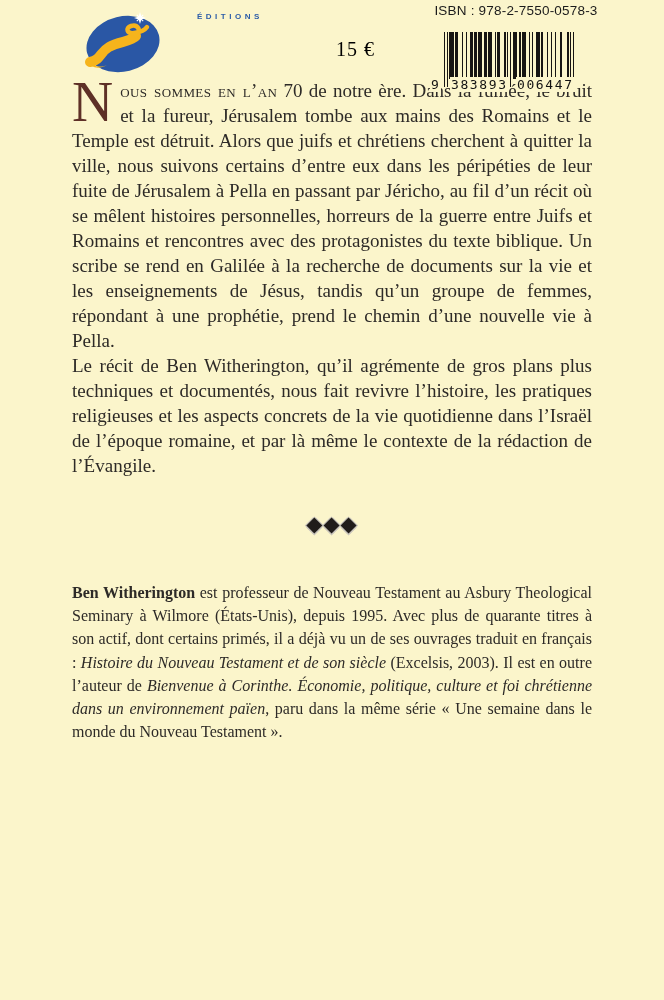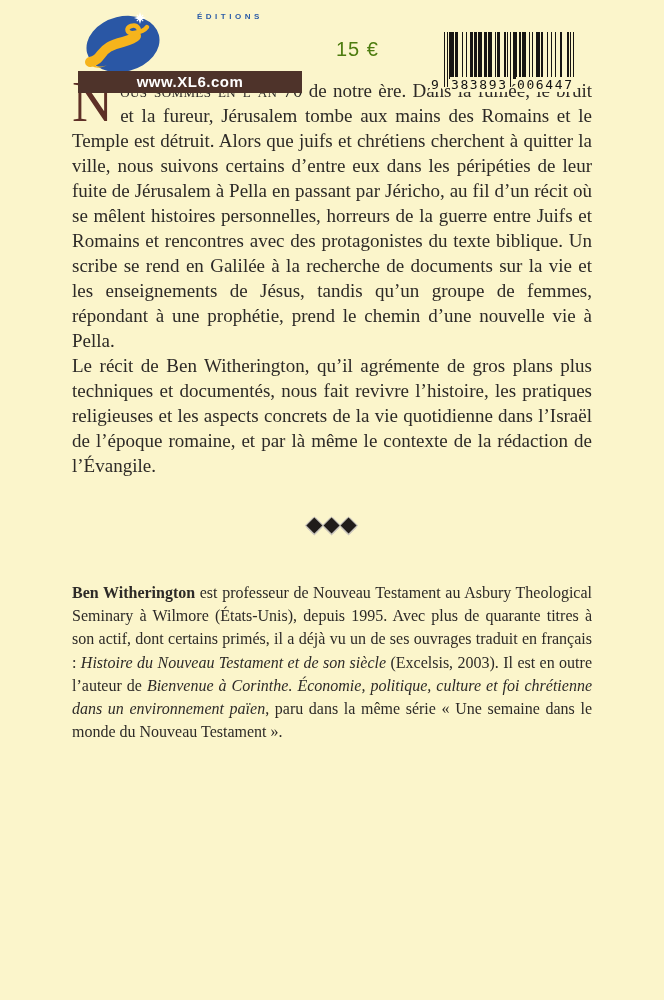--- a/index.html
+++ b/index.html
@@ -22,22 +22,22 @@
   .bio .b{font-weight:bold}
   .bio .i{font-style:italic}
 
   .bottom{position:absolute;left:16px;top:845;width:664px;height:145px}
   .logo-svg{position:absolute;left:67px;top:11px;z-index:1}
   .logotype{position:absolute;left:150px;top:12px;width:160px}
   .editions{display:block;margin-left:31px;font-family:"Liberation Sans",sans-serif;font-weight:bold;
             font-size:8px;letter-spacing:3.5px;color:var(--edblue)}
   .xl-name{display:block;font-size:25px;letter-spacing:2px;color:var(--navy);line-height:32px}
   .xl-name::first-letter{font-size:34px}
-  .price{position:absolute;left:320px;top:38px;font-family:Liberation Sans, sans-serif;
-         font-size:20px;color:#4d7c0f;letter-spacing:1px}
+  .price{position:absolute;left:320px;top:38px;font-family:Liberation Serif, serif;
+         font-size:20px;color:#000000;letter-spacing:1px}
   .webbar{position:absolute;left:62px;top:71px;width:224px;height:22px;background:var(--brown);
           color:#fff;font-family:"Liberation Sans",sans-serif;font-weight:bold;font-size:15px;
           text-align:center;line-height:22px;letter-spacing:.5px;z-index:2}
   .isbn-label{position:absolute;left:400px;top:3px;width:200px;text-align:center;
               font-family:"Liberation Sans",sans-serif;font-size:13.5px;color:#1b1b1b;letter-spacing:.2px}
   .barcode{position:absolute;left:428px;top:32px;width:132px;height:62px}
   .bc-digits span{position:absolute;top:45px;font-family:"DejaVu Sans Mono",monospace;font-size:13px;
                   letter-spacing:1.6px;color:#121212;background:var(--bg);padding:0 1px;white-space:nowrap}
   .bc-d0{left:-14px}.bc-d1{left:6px}.bc-d2{left:72px}
 </style>
@@ -68,22 +68,22 @@
         <path d="M53.8,3.8 L60.2,10.2 M60.2,3.8 L53.8,10.2" stroke="#ffffff" stroke-width="1.1"></path>
       </g>
     </svg>
 
     <div class="logotype">
       <span class="editions">ÉDITIONS</span>
     </div>
 
     <div class="price">15 €</div>
 
-    <div class="webbar">www.XL6.com</div>
 
+    <div class="isbn-label">ISBN : 978-2-7550-0578-3</div>
 
     <div class="barcode">
       <svg width="131" height="55" fill="var(--barcode_black)" shape-rendering="crispEdges">
           <rect x="0.00" y="0" width="1.43" height="55"></rect>
           <rect x="2.74" y="0" width="1.43" height="55"></rect>
           <rect x="5.48" y="0" width="1.43" height="47"></rect>
           <rect x="6.85" y="0" width="1.43" height="47"></rect>
           <rect x="8.22" y="0" width="1.43" height="47"></rect>
           <rect x="10.96" y="0" width="1.43" height="47"></rect>
           <rect x="12.33" y="0" width="1.43" height="47"></rect>

